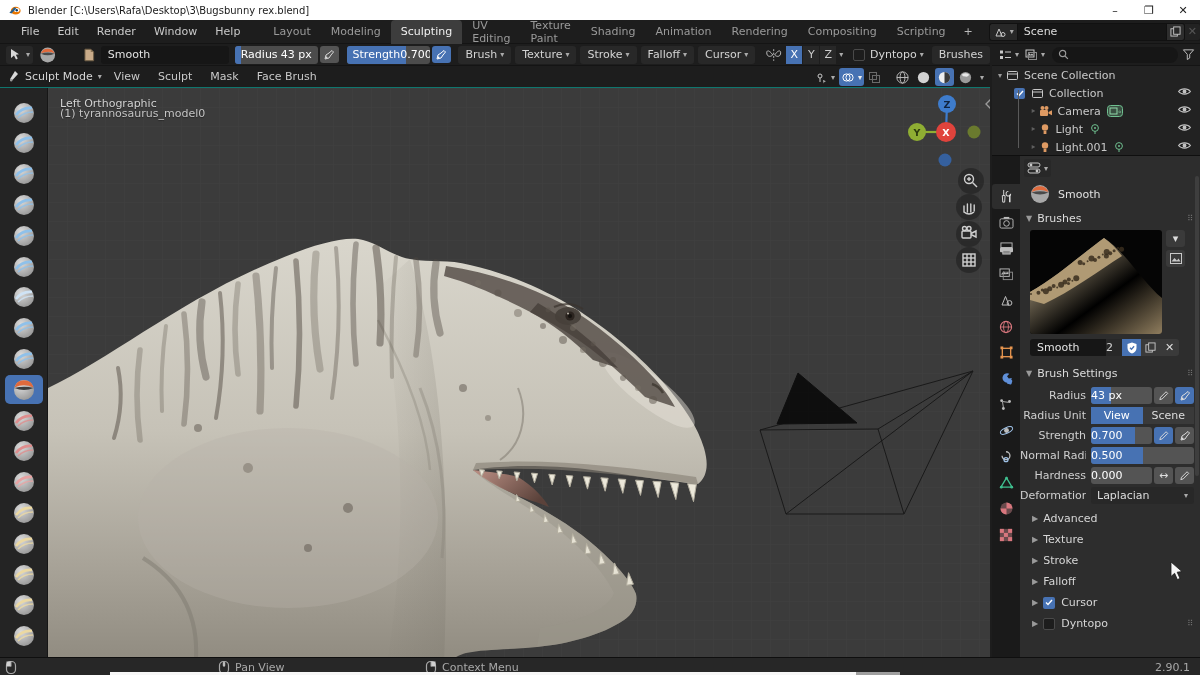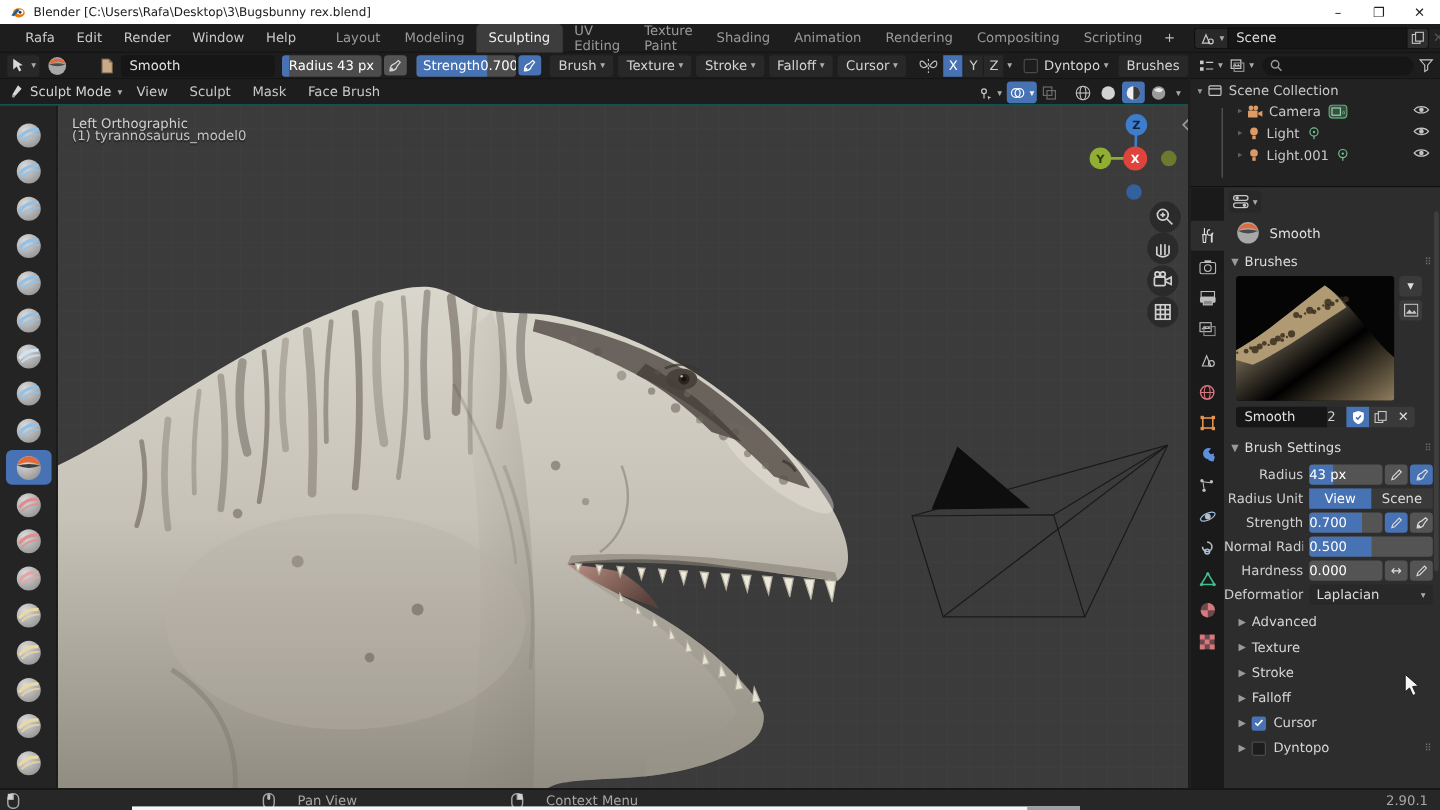--- a/index.html
+++ b/index.html
@@ -74,21 +74,21 @@
   .seg{flex:1;display:flex;}
   .seg div{flex:1;height:17px;line-height:17px;text-align:center;background:#3a3a3a;color:#ddd;}
   .seg .on{background:#4772b3;color:#fff;}
   .pdrop{flex:1;height:17px;background:#282828;border-radius:3px;display:flex;align-items:center;padding:0 6px;color:#ddd;justify-content:space-between;}
   .collapsed-row{display:flex;align-items:center;height:21px;color:#d6d6d6;}
   .grip{color:#6f6f6f;letter-spacing:1px;font-size:8px;}
   .checkbox{width:12px;height:12px;border-radius:2px;background:#4772b3;display:flex;align-items:center;justify-content:center;margin-right:6px;flex:none;}
   .checkbox.off{background:#1d1d1d;border:1px solid #4a4a4a;box-sizing:border-box;}
   
   .statusbar{left:0;top:657px;width:1200px;height:18px;background:#272727;border-top:1px solid #0f0f0f;box-sizing:border-box;color:#a8a8a8;}
-  .hint{position:absolute;top:1px;display:flex;align-items:center;gap:18px;height:16px;}
+  .hint{position:absolute;top:1px;display:flex;align-items:center;gap:5px;height:16px;}
   .sliver{left:110px;top:672px;width:790px;height:3px;background:#f7f7f7;z-index:40;}
   .sliver2{left:856px;top:672px;width:44px;height:3px;background:#9f9f9f;z-index:41;}
   .cursor{left:1170px;top:561px;z-index:60;}
   svg{display:block;}
 </style>
 </head>
 <body>
 
 <div id="root">
 
@@ -107,21 +107,21 @@
     </div>
   </div>
 
   <div class="abs topbar">
     <svg width="16" height="14" style="margin:0 4px 0 8px" viewBox="0 0 20 16">
       <ellipse cx="11" cy="9" rx="7" ry="5.5" fill="#dedede"></ellipse>
       <ellipse cx="12.5" cy="8" rx="4" ry="3" fill="#1d1d1d"></ellipse>
       <path d="M2,12 L9,4 L12,6 L5,13 Z" fill="#dedede"></path>
     </svg>
     <div id="menu-row" style="display:flex">
-        <div class="menu-item">Rafa</div>
+        <div class="menu-item">File</div>
         <div class="menu-item">Edit</div>
         <div class="menu-item">Render</div>
         <div class="menu-item">Window</div>
         <div class="menu-item">Help</div>
       </div>
     <div class="ws-tabs" id="ws-tabs">
         <div class="ws-tab">Layout</div>
         <div class="ws-tab">Modeling</div>
         <div class="ws-tab active">Sculpting</div>
         <div class="ws-tab">UV Editing</div>
@@ -260,20 +260,40 @@
   <div class="abs outliner" id="outliner">
       <div class="orow" style="padding-left: 6px;">
         <span style="color:#9a9a9a;font-size:8px;margin-right:4px">▾</span>
         <span style="margin-right:5px;display:flex">
           <svg width="13" height="12" viewBox="0 0 13 12">
             <rect x="1.5" y="2.5" width="10" height="8" rx="1" fill="none" stroke="#c8c8c8"></rect>
             <line x1="1.5" y1="5" x2="11.5" y2="5" stroke="#c8c8c8"></line>
           </svg>
         </span>
         <span>Scene Collection</span>
+      </div>
+      <div class="orow" style="padding-left: 22px;">
+        <span class="checkbox" style="width:11px;height:11px">
+          <svg width="8" height="7" viewBox="0 0 8 7">
+            <path d="M1,3.5 L3,5.5 L7,1" stroke="#fff" stroke-width="1.4" fill="none"></path>
+          </svg>
+        </span>
+        <span style="margin-right:5px;display:flex">
+          <svg width="13" height="12" viewBox="0 0 13 12">
+            <rect x="1.5" y="2.5" width="10" height="8" rx="1" fill="none" stroke="#c8c8c8"></rect>
+            <line x1="1.5" y1="5" x2="11.5" y2="5" stroke="#c8c8c8"></line>
+          </svg>
+        </span>
+        <span>Collection</span>
+        <span class="oeye">
+          <svg width="15" height="11" viewBox="0 0 16 12">
+            <path d="M1.5,6 C4.5,2.2 11.5,2.2 14.5,6 C11.5,9.8 4.5,9.8 1.5,6Z" fill="none" stroke="#c2c2c2" stroke-width="1.2"></path>
+            <circle cx="8" cy="6" r="2.1" fill="#c2c2c2"></circle>
+          </svg>
+        </span>
       </div>
       <div class="orow" style="padding-left: 38px;">
         <span style="color:#5f5f5f;margin-right:2px">‣</span>
         <span style="margin-right:5px;display:flex">
           <svg width="14" height="12" viewBox="0 0 14 12">
             <rect x="1" y="5" width="8" height="6" rx="1" fill="#de9a63"></rect>
             <circle cx="3.5" cy="3" r="2" fill="#de9a63"></circle>
             <circle cx="7.5" cy="3" r="2" fill="#de9a63"></circle>
             <path d="M9.5,7 l3.5,-1.8 v5 l-3.5,-1.8z" fill="#de9a63"></path>
           </svg>

